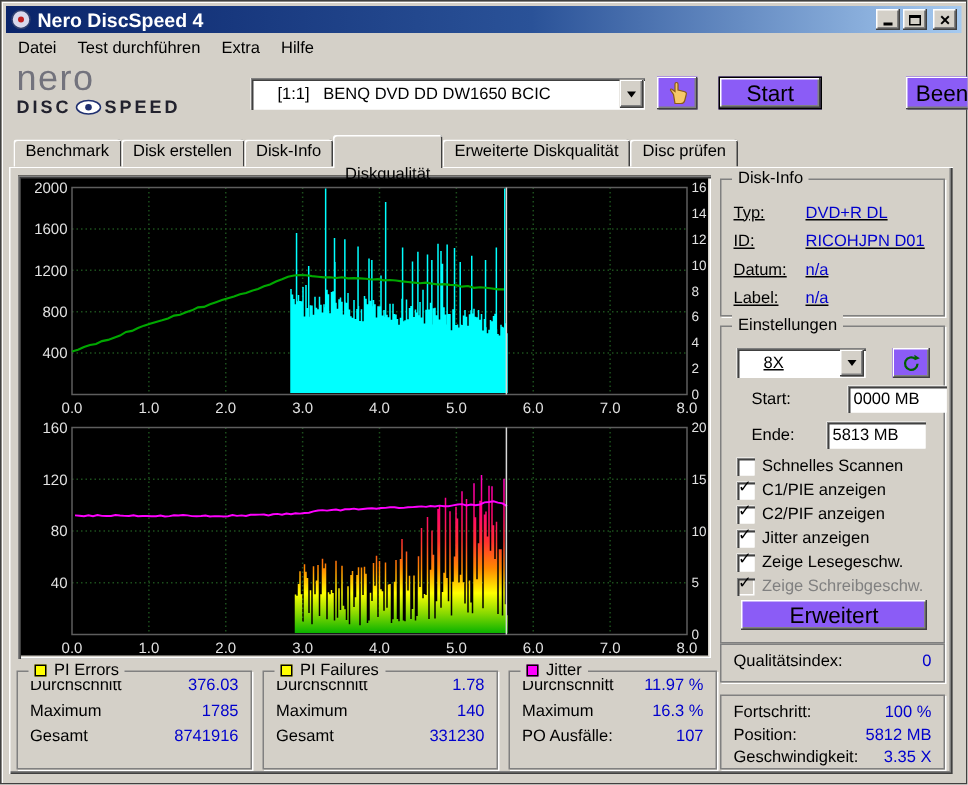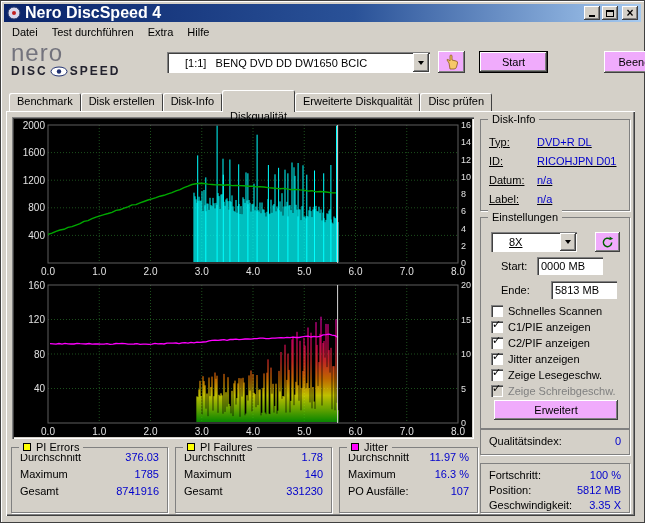--- a/index.html
+++ b/index.html
@@ -5,21 +5,21 @@
   * { margin:0; padding:0; box-sizing:border-box; }
   body { background:#fff; font-family:"Liberation Sans", sans-serif; font-size:11px; color:#000; }
 
   .window { position:relative; width:645px; height:523px; background:#d4d0c8;
             border:1px solid #404040; box-shadow: inset 1px 1px 0 #fff; padding:2px; }
 
   
   .titlebar { position:absolute; left:3px; top:3px; right:3px; height:18px;
               background:linear-gradient(90deg,#0a246a 0%,#2a5298 55%,#a6caf0 100%);
               display:flex; align-items:center; padding:0 3px; }
-  .title-text { color:#fff; font-weight:bold; font-size:16px; margin-left:4px; flex:1;
+  .title-text { color:#fff; font-weight:bold; font-size:13px; margin-left:4px; flex:1;
                 white-space:nowrap; overflow:hidden; }
   .win-btns { display:flex; gap:2px; }
   .winbtn { width:16px; height:14px; background:#d4d0c8; border:none; font-family:inherit;
             box-shadow: inset -1px -1px 0 #404040, inset 1px 1px 0 #fff, inset -2px -2px 0 #808080;
             display:flex; align-items:center; justify-content:center; padding:0; cursor:default; }
   .glyph-min { width:6px; height:2px; background:#000; margin-top:6px; }
   .glyph-max { width:8px; height:7px; border:1px solid #000; border-top-width:2px; }
   .winbtn.close { margin-left:2px; font-size:12px; font-weight:bold; line-height:10px; }
 
   
@@ -37,21 +37,21 @@
            box-shadow: inset 1px 1px 0 #808080, inset 2px 2px 0 #404040, inset -1px -1px 0 #fff;
            align-items:center; padding:1px; }
   .combo-text { flex:1; padding-left:17px; white-space:pre; overflow:hidden; }
   .combo-btn { width:16px; align-self:stretch; background:#d4d0c8;
                box-shadow: inset -1px -1px 0 #404040, inset 1px 1px 0 #fff, inset -2px -2px 0 #808080;
                display:flex; align-items:center; justify-content:center; }
   .arrow-down { width:0; height:0; border-left:3px solid transparent; border-right:3px solid transparent;
                 border-top:4px solid #000; }
   .drive { position:absolute; left:166px; top:51px; width:263px; height:21px; }
 
-  .btn { background:#f0abfc; border:none; font-family:inherit; font-size:11px; cursor:default;
+  .btn { background:#8b5cf6; border:none; font-family:inherit; font-size:15px; cursor:default;
          box-shadow: inset -1px -1px 0 #404040, inset 1px 1px 0 #fff, inset -2px -2px 0 #808080; }
   .hand-btn { position:absolute; left:437px; top:50px; width:27px; height:22px;
               display:flex; align-items:center; justify-content:center; }
   .start-btn { position:absolute; left:478px; top:50px; width:69px; height:22px; border:1px solid #000; }
   .quit-btn  { position:absolute; left:557px; top:50px; width:73px; height:22px;margin-left:46px; }
 
   
   .tabs { position:absolute; left:8px; top:89px; height:21px; display:flex; align-items:flex-end; z-index:3; }
   .tab { height:18px; padding:2px 8px 0; background:#d4d0c8; white-space:nowrap;
          box-shadow: inset 1px 1px 0 #fff, inset -1px 0 0 #404040;
@@ -297,21 +297,21 @@
           </span>
       </div>
       <button class="btn refresh-btn">
         <svg width="13" height="13" viewBox="0 0 14 14">
           <path d="M11.5 7 a4.5 4.5 0 1 1 -1.6 -3.5" fill="none" stroke="#006000" stroke-width="1.6"></path>
           <path d="M9.2 0.6 L9.6 4.4 L13.2 3.0 Z" fill="#006000"></path>
         </svg>
       </button>
 
       <label class="fld-label" style="top:42px">Start:</label>
-      <input class="field" style="left: 56px; top: 39px;" value="0000 MB">
+      <input class="field" style="left: 84px; top: 39px;" value="0000 MB">
       <label class="fld-label" style="top:66px">Ende:</label>
       <input class="field" style="left: 70px; top: 63px;" value="5813 MB">
 
       <div class="check-row" style="top:86px">
         <span class="checkbox"></span>
         <span class="cb-label">Schnelles Scannen</span>
       </div>
       <div class="check-row checked" style="top:102px">
         <span class="checkbox">
             <span class="tick">✓</span>

